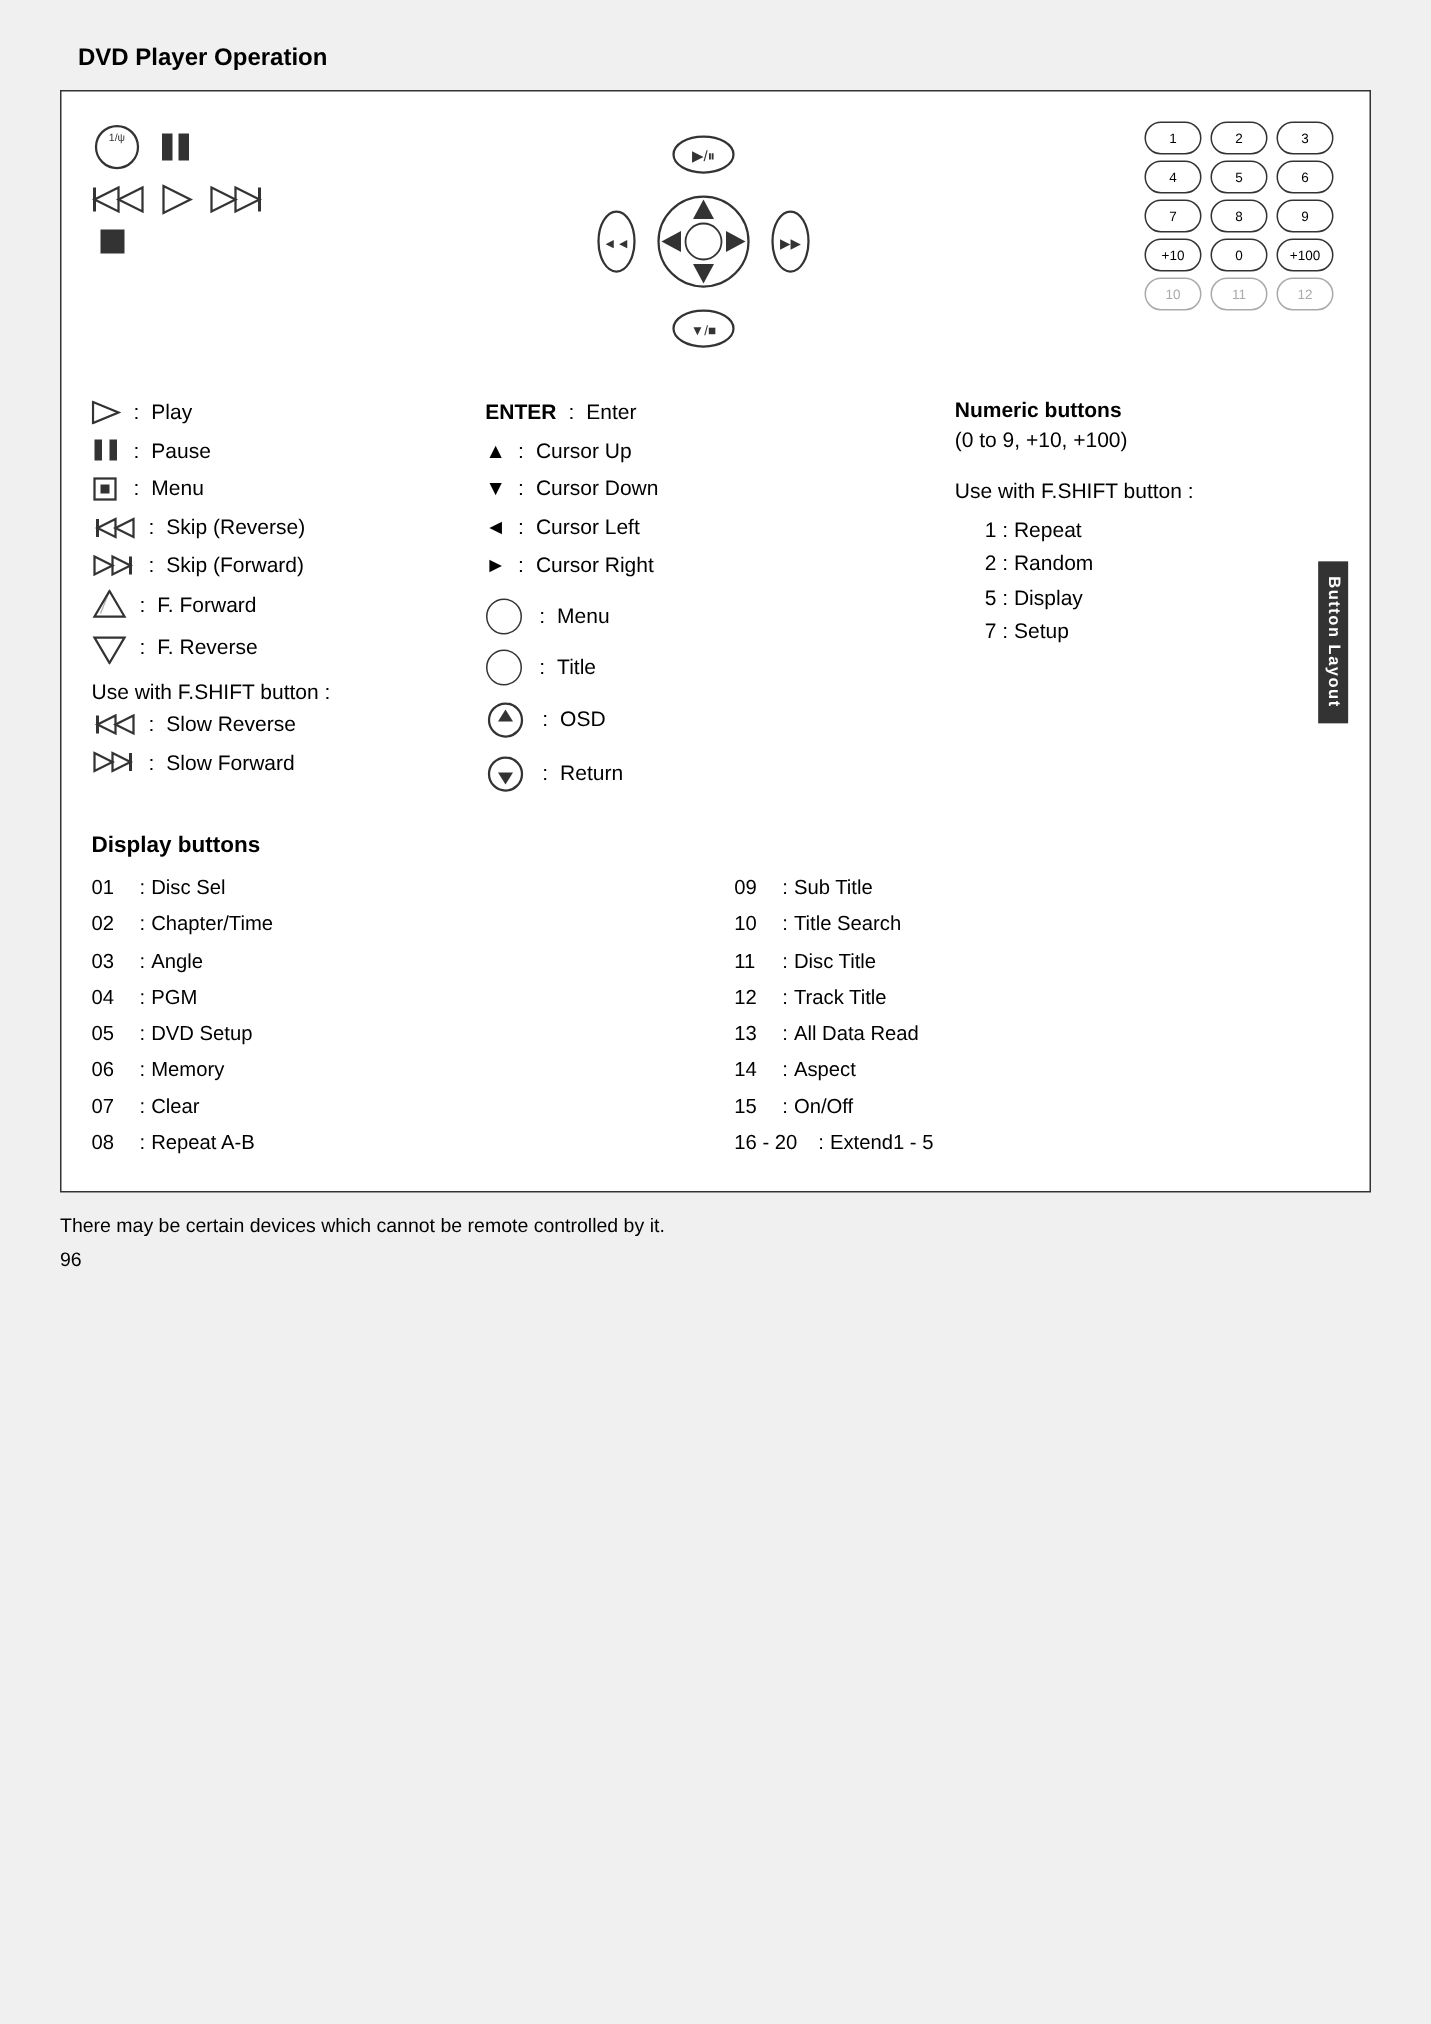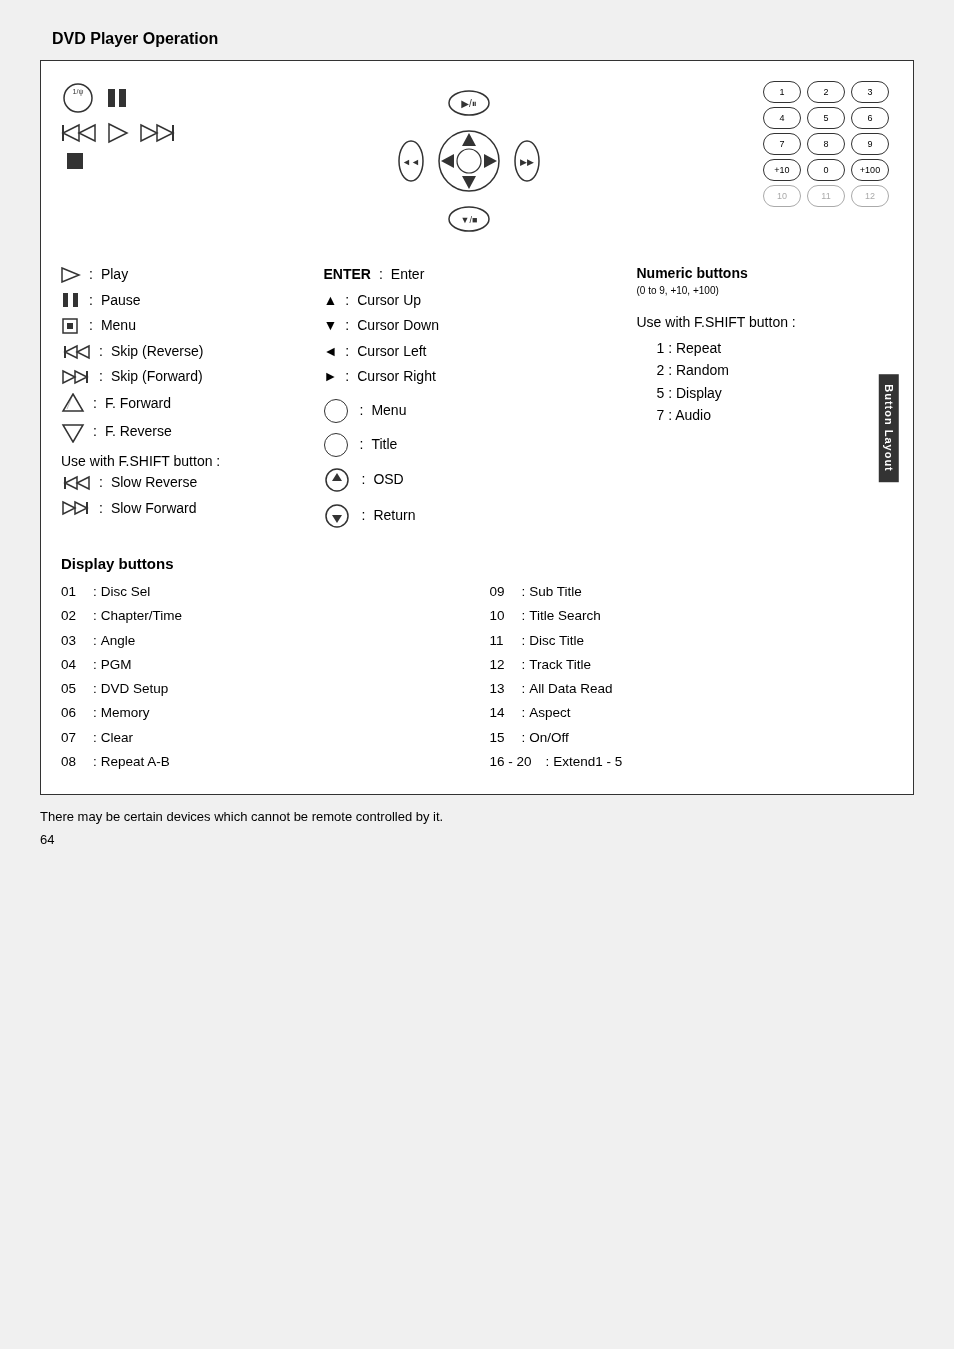--- a/index.html
+++ b/index.html
@@ -434,31 +434,31 @@
           </svg>
           <span class="colon">:</span>
           <span class="desc-text">Return</span>
         </div>
       </div>
 
       <div class="desc-col right">
         <div style="font-size:14px;margin-bottom:4px;font-weight:bold;">
           <span>Numeric buttons</span>
         </div>
-        <div style="font-size:10px;margin-bottom:16px;">
+        <div style="font-size:14px;margin-bottom:16px;">
           <span>(0 to 9, +10, +100)</span>
         </div>
         <div style="font-size:14px;margin-bottom:4px;line-height:1.5;">
           <span>Use with F.SHIFT button :</span>
         </div>
         <div class="fshift-items">
           <div>1 : <span>Repeat</span></div>
           <div>2 : <span>Random</span></div>
           <div>5 : <span>Display</span></div>
-          <div>7 : <span>Audio</span></div>
+          <div>7 : <span>Setup</span></div>
         </div>
       </div>
 
     </div>
 
     <div class="display-section">
       <div class="display-title">Display buttons</div>
       <div class="display-grid">
         <div class="display-col">
           <div class="display-item">
@@ -544,15 +544,15 @@
               <span>Extend1 - 5</span>
             </div>
         </div>
       </div>
     </div>
 
   </div>
 
   <div class="bottom-note">There may be certain devices which cannot be remote controlled by it.</div>
 
-  <div class="page-num">64</div>
+  <div class="page-num">96</div>
 
 </div>
 
 </body></html>

